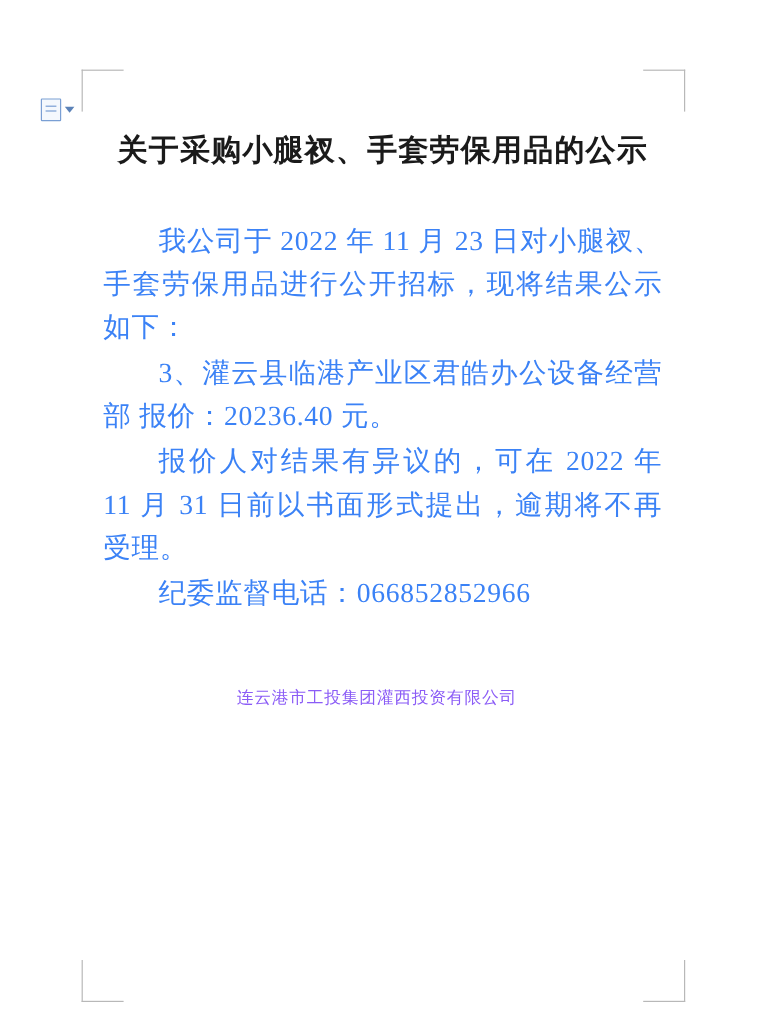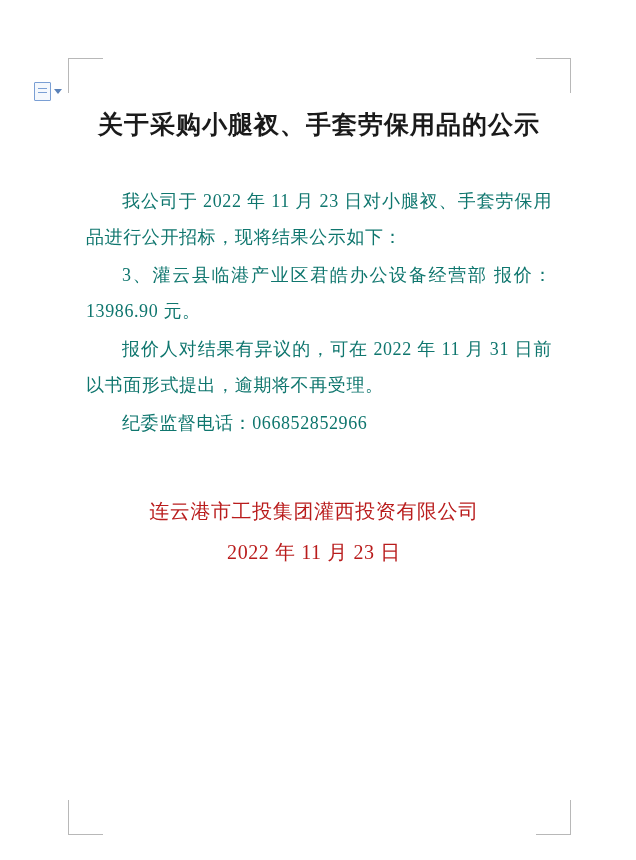--- a/index.html
+++ b/index.html
@@ -88,40 +88,40 @@
     margin-top: 50px;
     margin-bottom: 0;
     font-family: "Liberation Serif", serif;
   }
 
   .body-text {
     margin-top: 42px;
   }
 
   .para {
-    font-size: 18px;
+    font-size: 23px;
     line-height: 36px;
-    color: #0f766e;
+    color: #3b82f6;
     text-align: justify;
     text-justify: inter-ideograph;
     letter-spacing: 0.6px;
     margin: 0 0 2px 0;
     text-indent: 2em;
   }
 
   .sign-block {
     margin-top: 52px;
     text-align: center;
   }
   .sign-line {
-    font-size: 20px;
+    font-size: 14px;
     line-height: 36px;
-    color: #b91c1c;
+    color: #8b5cf6;
     letter-spacing: 0.6px;
-    margin: 5px;
+    margin: 15px;
     padding-right: 10px;
   }
 </style>
 </head>
 <body>
 
 <div class="page">
 
   <div class="mark mark-tl"></div>
   <div class="mark mark-tr"></div>
@@ -132,24 +132,23 @@
     <span class="sheet"></span>
     <span class="caret"></span>
   </div>
 
   <div class="content">
 
     <h1 class="doc-title">关于采购小腿衩、手套劳保用品的公示</h1>
 
     <div class="body-text">
       <p class="para">我公司于 2022 年 11 月 23 日对小腿衩、手套劳保用品进行公开招标，现将结果公示如下：</p>
-      <p class="para">3、灌云县临港产业区君皓办公设备经营部  报价：13986.90 元。</p>
+      <p class="para">3、灌云县临港产业区君皓办公设备经营部  报价：20236.40 元。</p>
       <p class="para">报价人对结果有异议的，可在 2022 年 11 月 31 日前以书面形式提出，逾期将不再受理。</p>
       <p class="para">纪委监督电话：066852852966</p>
     </div>
 
     <div class="sign-block">
       <p class="sign-line">连云港市工投集团灌西投资有限公司</p>
-      <p class="sign-line">2022 年 11 月 23 日</p>
     </div>
 
   </div>
 </div>
 
 </body></html>

